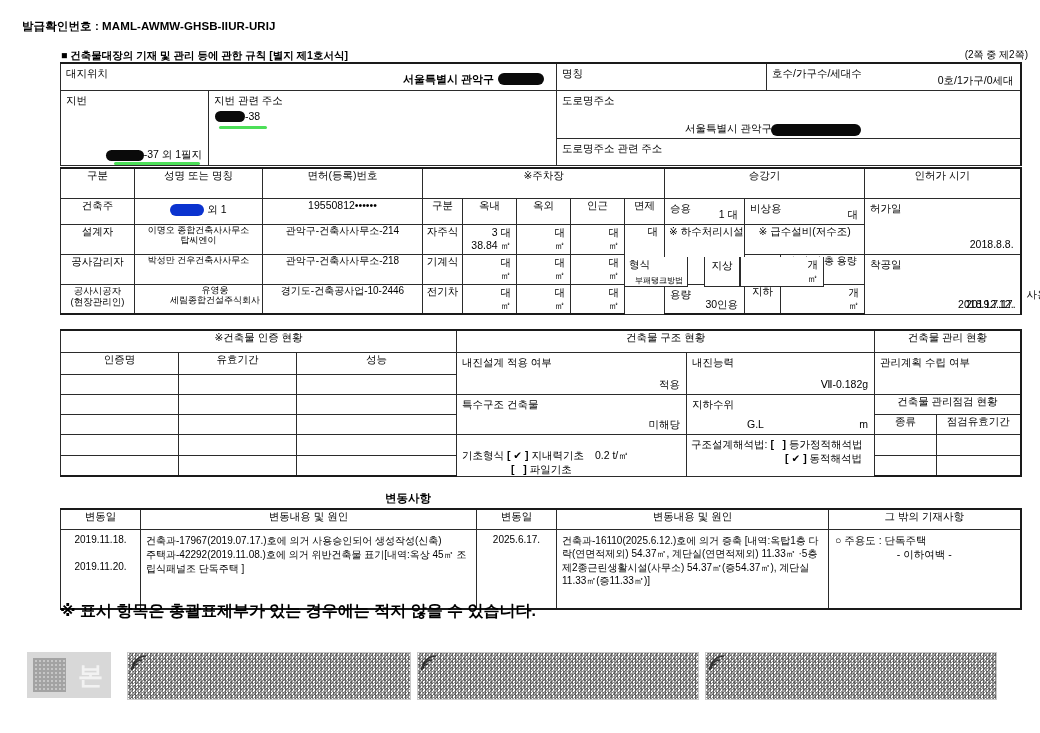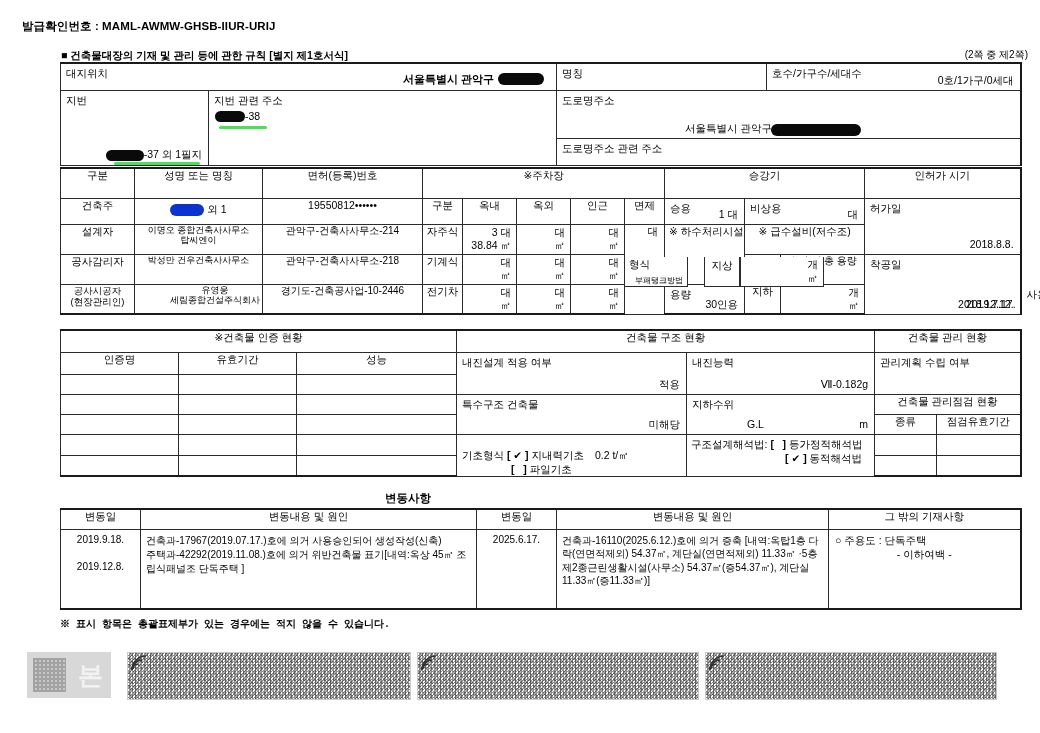--- a/index.html
+++ b/index.html
@@ -95,21 +95,21 @@
     background-image:
       repeating-conic-gradient(#aaaaaa 0% 25%, transparent 0% 50%);
     background-size:5px 7px;
     mix-blend-mode:multiply;
   }
   .wavemark{
     position:absolute;left:3px;top:2px;width:16px;height:16px;z-index:3;
   }
 
   .footnote{
-    position:absolute;left:60px;top:617px;font-size:10px;font-weight:bold;white-space:nowrap;font-family:Liberation Mono, monospace;
+    position:absolute;left:60px;top:601px;font-size:16px;font-weight:bold;white-space:nowrap;
   }
   .chg-title{
     position:absolute;font-size:11.5px;font-weight:bold;
   }
   .chk{font-weight:bold;}
 </style>
 </head>
 <body>
 
 <div class="page">
@@ -444,22 +444,22 @@
     <tbody>
         <tr style="height:20px;">
       <td class="hdr thick-top">변동일</td>
       <td class="hdr thick-top">변동내용 및 원인</td>
       <td class="hdr thick-top">변동일</td>
       <td class="hdr thick-top">변동내용 및 원인</td>
       <td class="hdr thick-top thick-right" rowspan="1">그 밖의 기재사항</td>
     </tr>
     <tr style="height:80px;">
       <td class="thick-bot" style="vertical-align:top;">
-        <div class="ctr" style="padding-top:4px;font-size:10px;">2019.9.18.</div>
-        <div class="ctr" style="padding-top:15px;font-size:10px;">2019.12.8.</div>
+        <div class="ctr" style="padding-top:4px;font-size:10px;">2019.11.18.</div>
+        <div class="ctr" style="padding-top:15px;font-size:10px;">2019.11.20.</div>
       </td>
       <td class="thick-bot" style="vertical-align:top;">
         <div style="padding:4px 5px 0 5px;font-size:10px;line-height:1.35;">건축과-17967(2019.07.17.)호에 의거 사용승인되어 생성작성(신축)</div>
         <div style="padding:1px 5px 0 5px;font-size:10px;line-height:1.35;">주택과-42292(2019.11.08.)호에 의거 위반건축물 표기[내역:옥상 45㎡ 조립식패널조 단독주택 ]</div>
       </td>
       <td class="thick-bot" style="vertical-align:top;">
         <div class="ctr" style="padding-top:4px;font-size:10px;">2025.6.17.</div>
       </td>
       <td class="thick-bot" style="vertical-align:top;">
         <div style="padding:4px 4px 0 5px;font-size:10px;line-height:1.35;">건축과-16110(2025.6.12.)호에 의거 증축 [내역:옥탑1층 다락(연면적제외) 54.37㎡, 계단실(연면적제외) 11.33㎡  ·5층 제2종근린생활시설(사무소) 54.37㎡(증54.37㎡), 계단실 11.33㎡(증11.33㎡)]</div>

